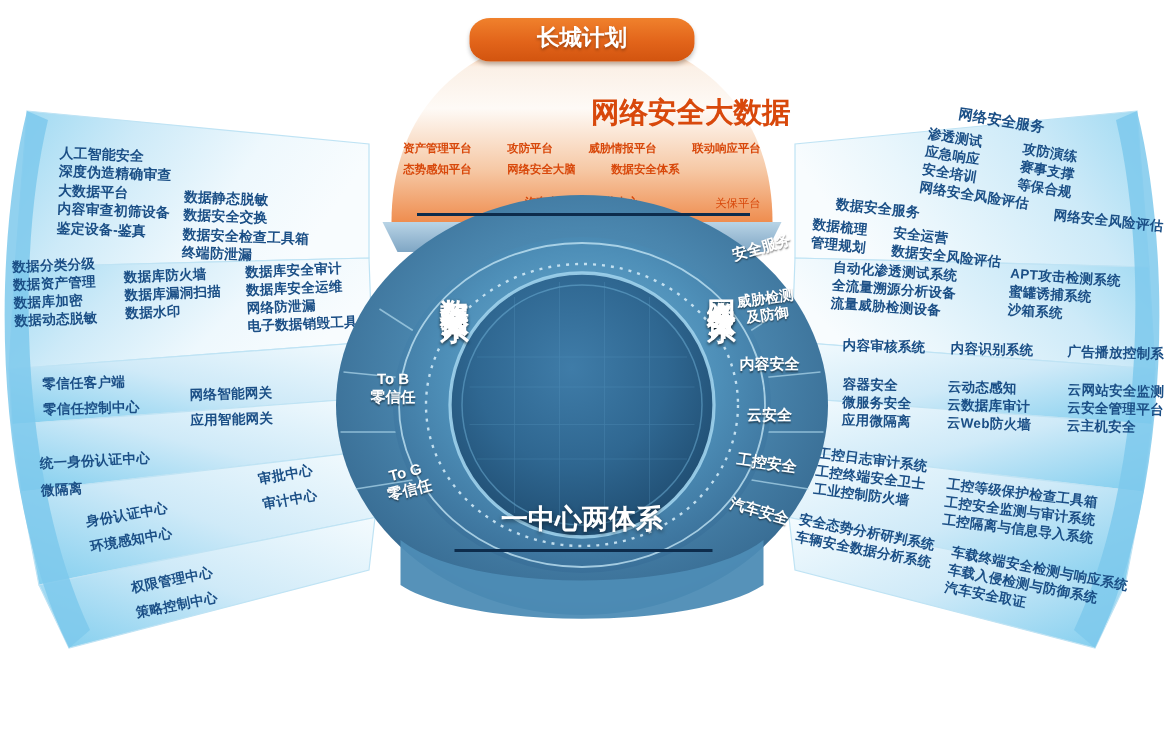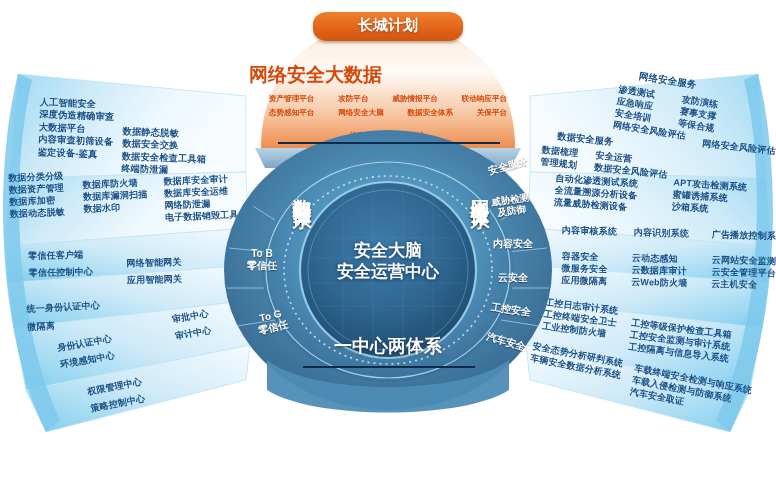--- a/index.html
+++ b/index.html
@@ -283,35 +283,35 @@
         </linearGradient>
       </defs>
       <path d="M12,132 C12,46 76,6 139,6 C202,6 266,46 266,132 Z" fill="url(#dg)"></path>
       <path d="M6,132 L272,132 L262,152 L16,152 Z" fill="url(#dgs)"></path>
     </svg>
 
     <div class="ribbon" style="top:-4px;width:150px;padding:4px 0 6px;">
       <span style="font-size:15px;color:#fff;font-weight:bold;text-shadow:0 1px 2px rgba(0,0,0,.3);margin-top:28px;">长城计划</span>
     </div>
 
-    <div style="position:absolute;left:0;top:46px;width:278px;text-align:left;">
+    <div style="position:absolute;left:0;top:46px;width:278px;text-align:right;">
       <span class="org" style="font-size:19px;font-weight:bold;">网络安全大数据</span>
     </div>
 
     <div id="PR1" style="position:absolute;left:0;top:78px;width:278px;display:flex;justify-content:space-around;padding:0 8px;box-sizing:border-box;">
         <span class="org" style="font-size: 7.6px; font-weight: bold; white-space: nowrap;">资产管理平台</span>
         <span class="org" style="font-size: 7.6px; font-weight: bold; white-space: nowrap;">攻防平台</span>
         <span class="org" style="font-size: 7.6px; font-weight: bold; white-space: nowrap;">威胁情报平台</span>
         <span class="org" style="font-size: 7.6px; font-weight: bold; white-space: nowrap;">联动响应平台</span>
       </div>
     <div id="PR2" style="position:absolute;left:0;top:92px;width:278px;display:flex;justify-content:space-around;padding:0 8px;box-sizing:border-box;">
         <span class="org" style="font-size: 7.6px; font-weight: bold; white-space: nowrap;">态势感知平台</span>
         <span class="org" style="font-size: 7.6px; font-weight: bold; white-space: nowrap;">网络安全大脑</span>
         <span class="org" style="font-size: 7.6px; font-weight: bold; white-space: nowrap;">数据安全体系</span>
-        <span class="org" style="font-size: 7.6px; font-weight: bold; white-space: nowrap;">关保平台</span>
+        <span class="org" style="font-size: 7.6px; font-weight: normal; white-space: nowrap; margin-top: 23px;">关保平台</span>
       </div>
     <div id="PR3" style="position:absolute;left:0;top:108px;width:278px;text-align:center;"><span class="org" style="font-size: 7.6px; font-weight: bold; white-space: nowrap;">汽车安全管理运营中心</span></div>
   </div>
 
   <div id="wheel">
     <svg width="330" height="300" viewBox="0 0 330 300" style="position:absolute;left:0;top:0;">
       <defs>
         <radialGradient id="outer" cx="50%" cy="42%" r="62%">
           <stop offset="0%" stop-color="#5d9ec4"></stop>
           <stop offset="55%" stop-color="#4a86ae"></stop>
@@ -368,24 +368,20 @@
       </g>
 
       <path d="M44,232 C90,268 240,268 286,232 L286,262 C240,292 90,292 44,262 Z" fill="#4d8cb5" opacity=".95"></path>
     </svg>
 
     <div class="hr" style="left:55px;top:14px;width:222px;"></div>
 
     <div class="ringlabel vert" style="left:66px;top:56px;font-size:19px;">数据安全体系</div>
     <div class="ringlabel vert" style="left:244px;top:56px;font-size:19px;">网络安全体系</div>
 
-    <div class="core" style="left:95px;top:112px;width:140px;font-size:17px;">
-      <div>安全大脑</div>
-      <div>安全运营中心</div>
-    </div>
 
     <div class="seg" id="S_L1" style="left:8px;top:120px;width:62px;font-size:10px;">
         <div>To B</div>
         <div>零信任</div>
       </div>
     <div class="seg" id="S_L2" style="left:18px;top:182px;width:62px;font-size:10px;transform:rotate(-14deg);">
         <div>To G</div>
         <div>零信任</div>
       </div>
 

